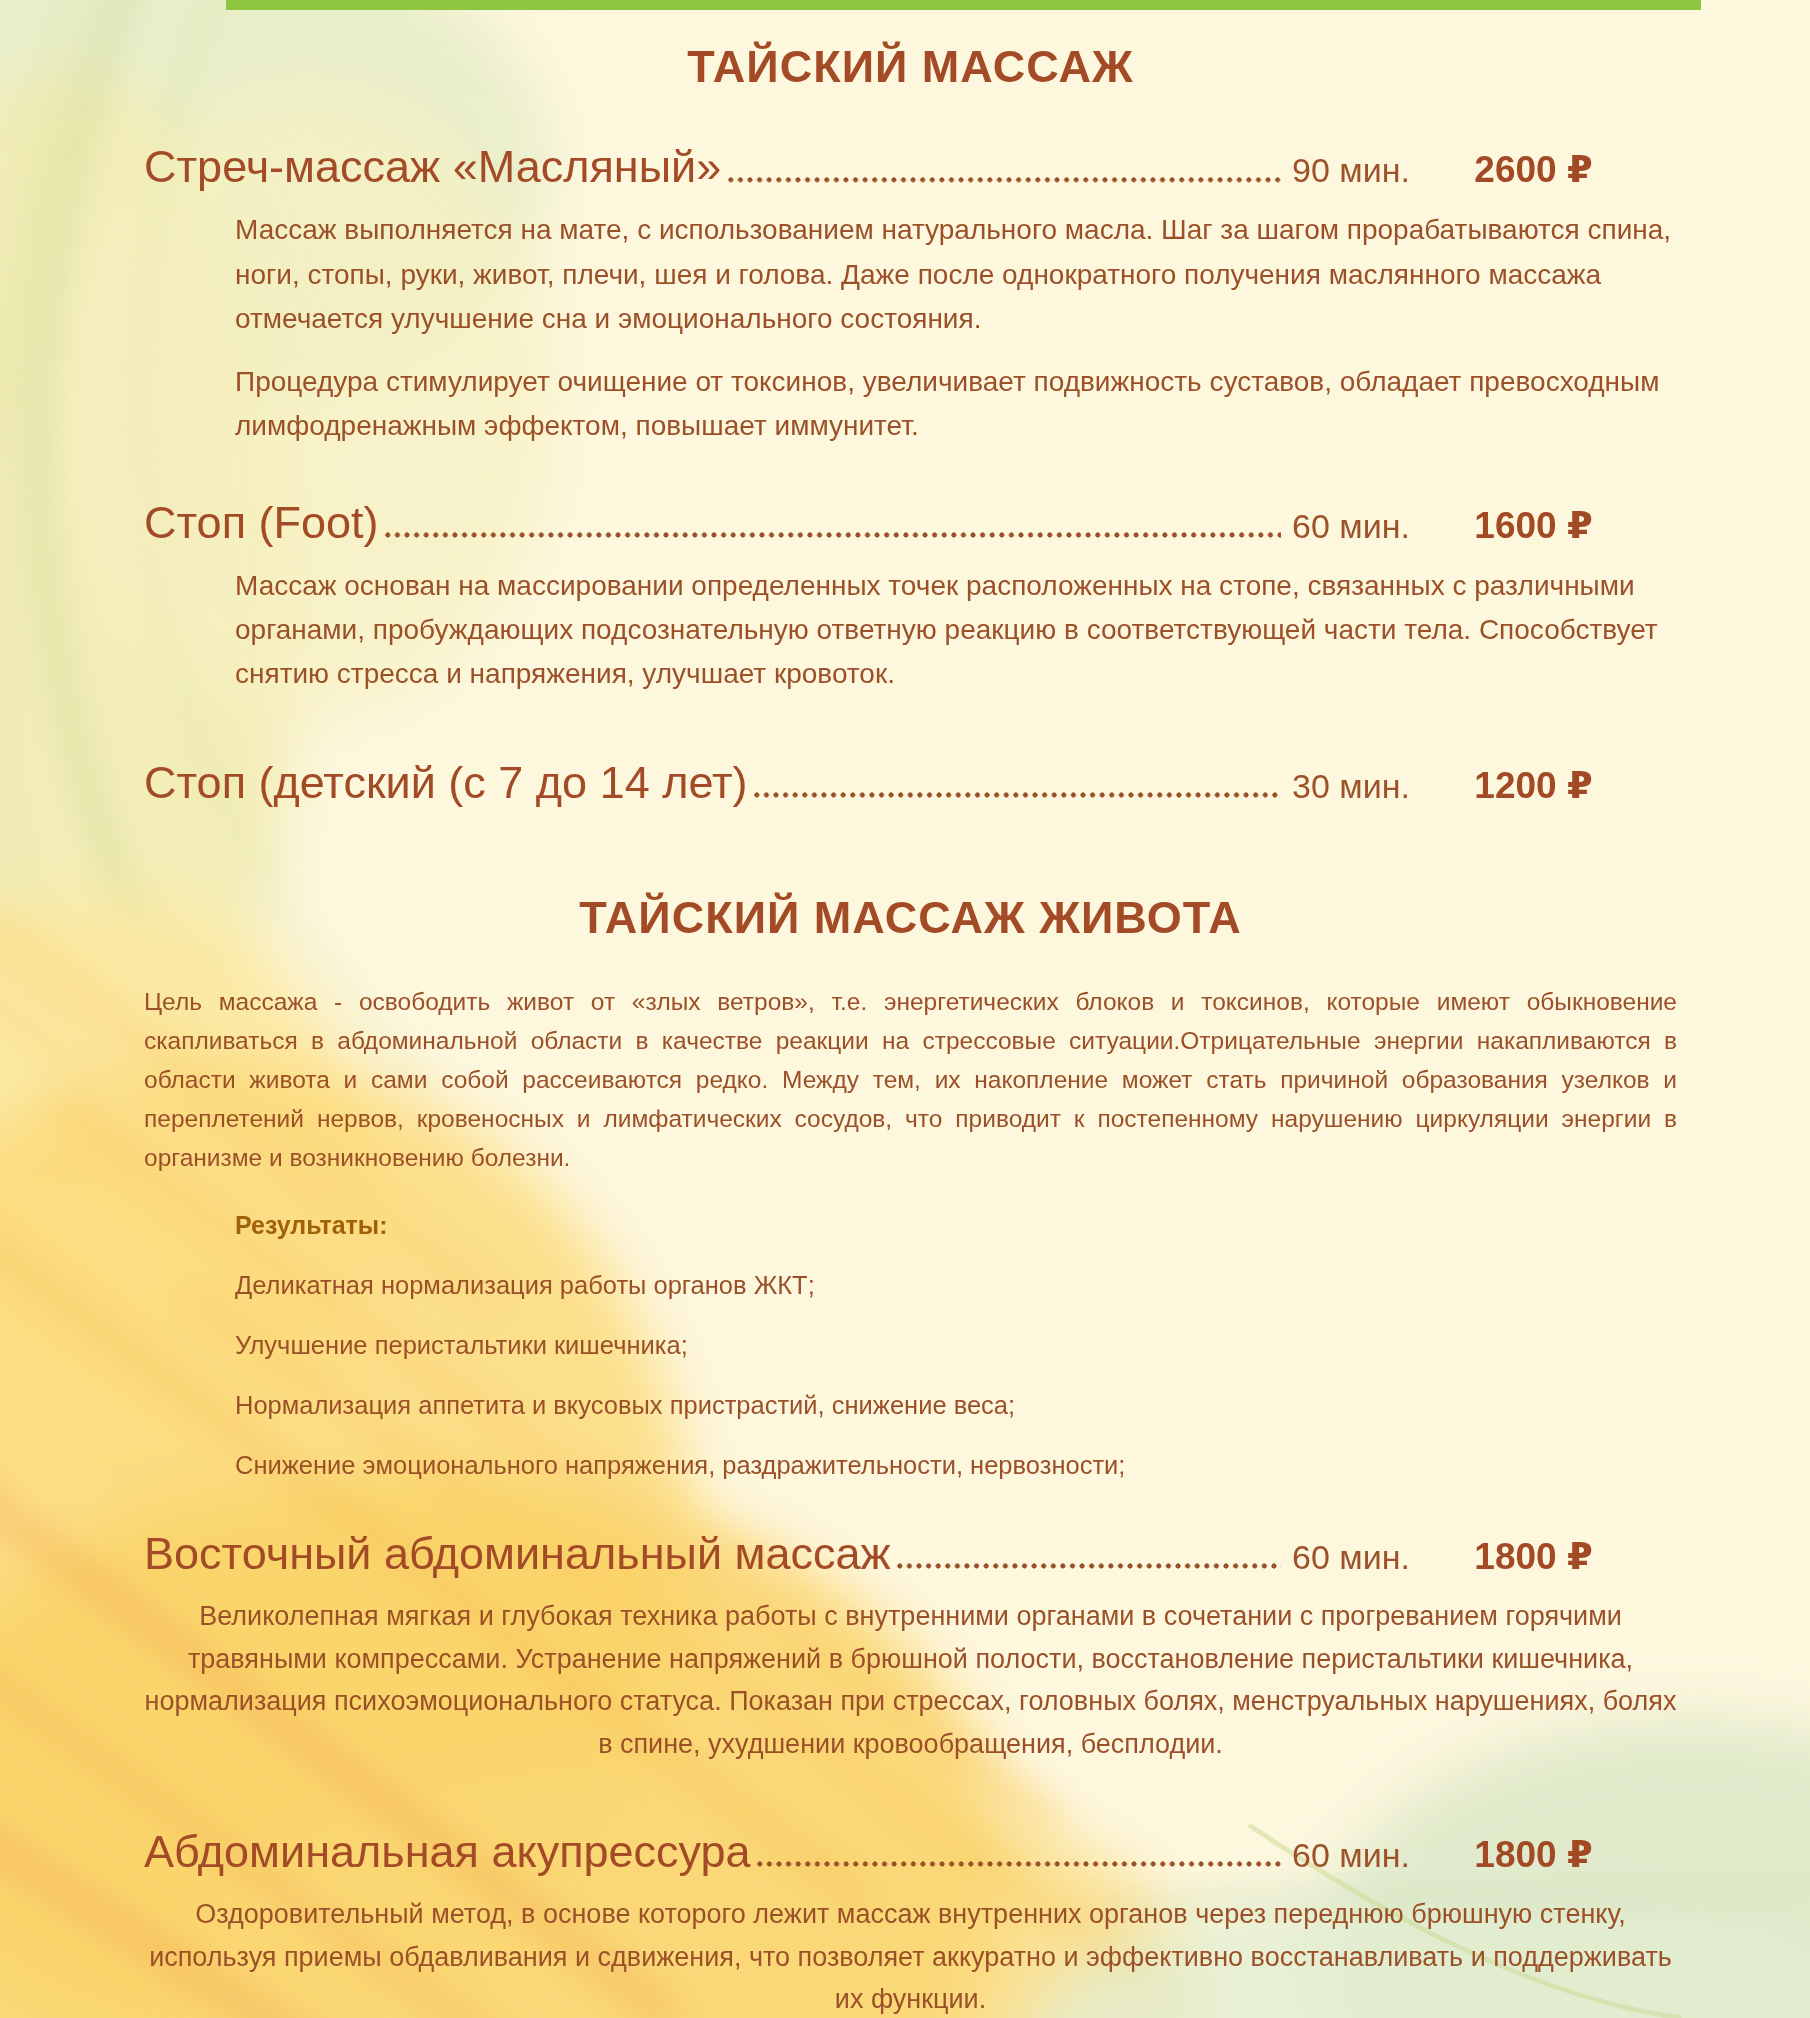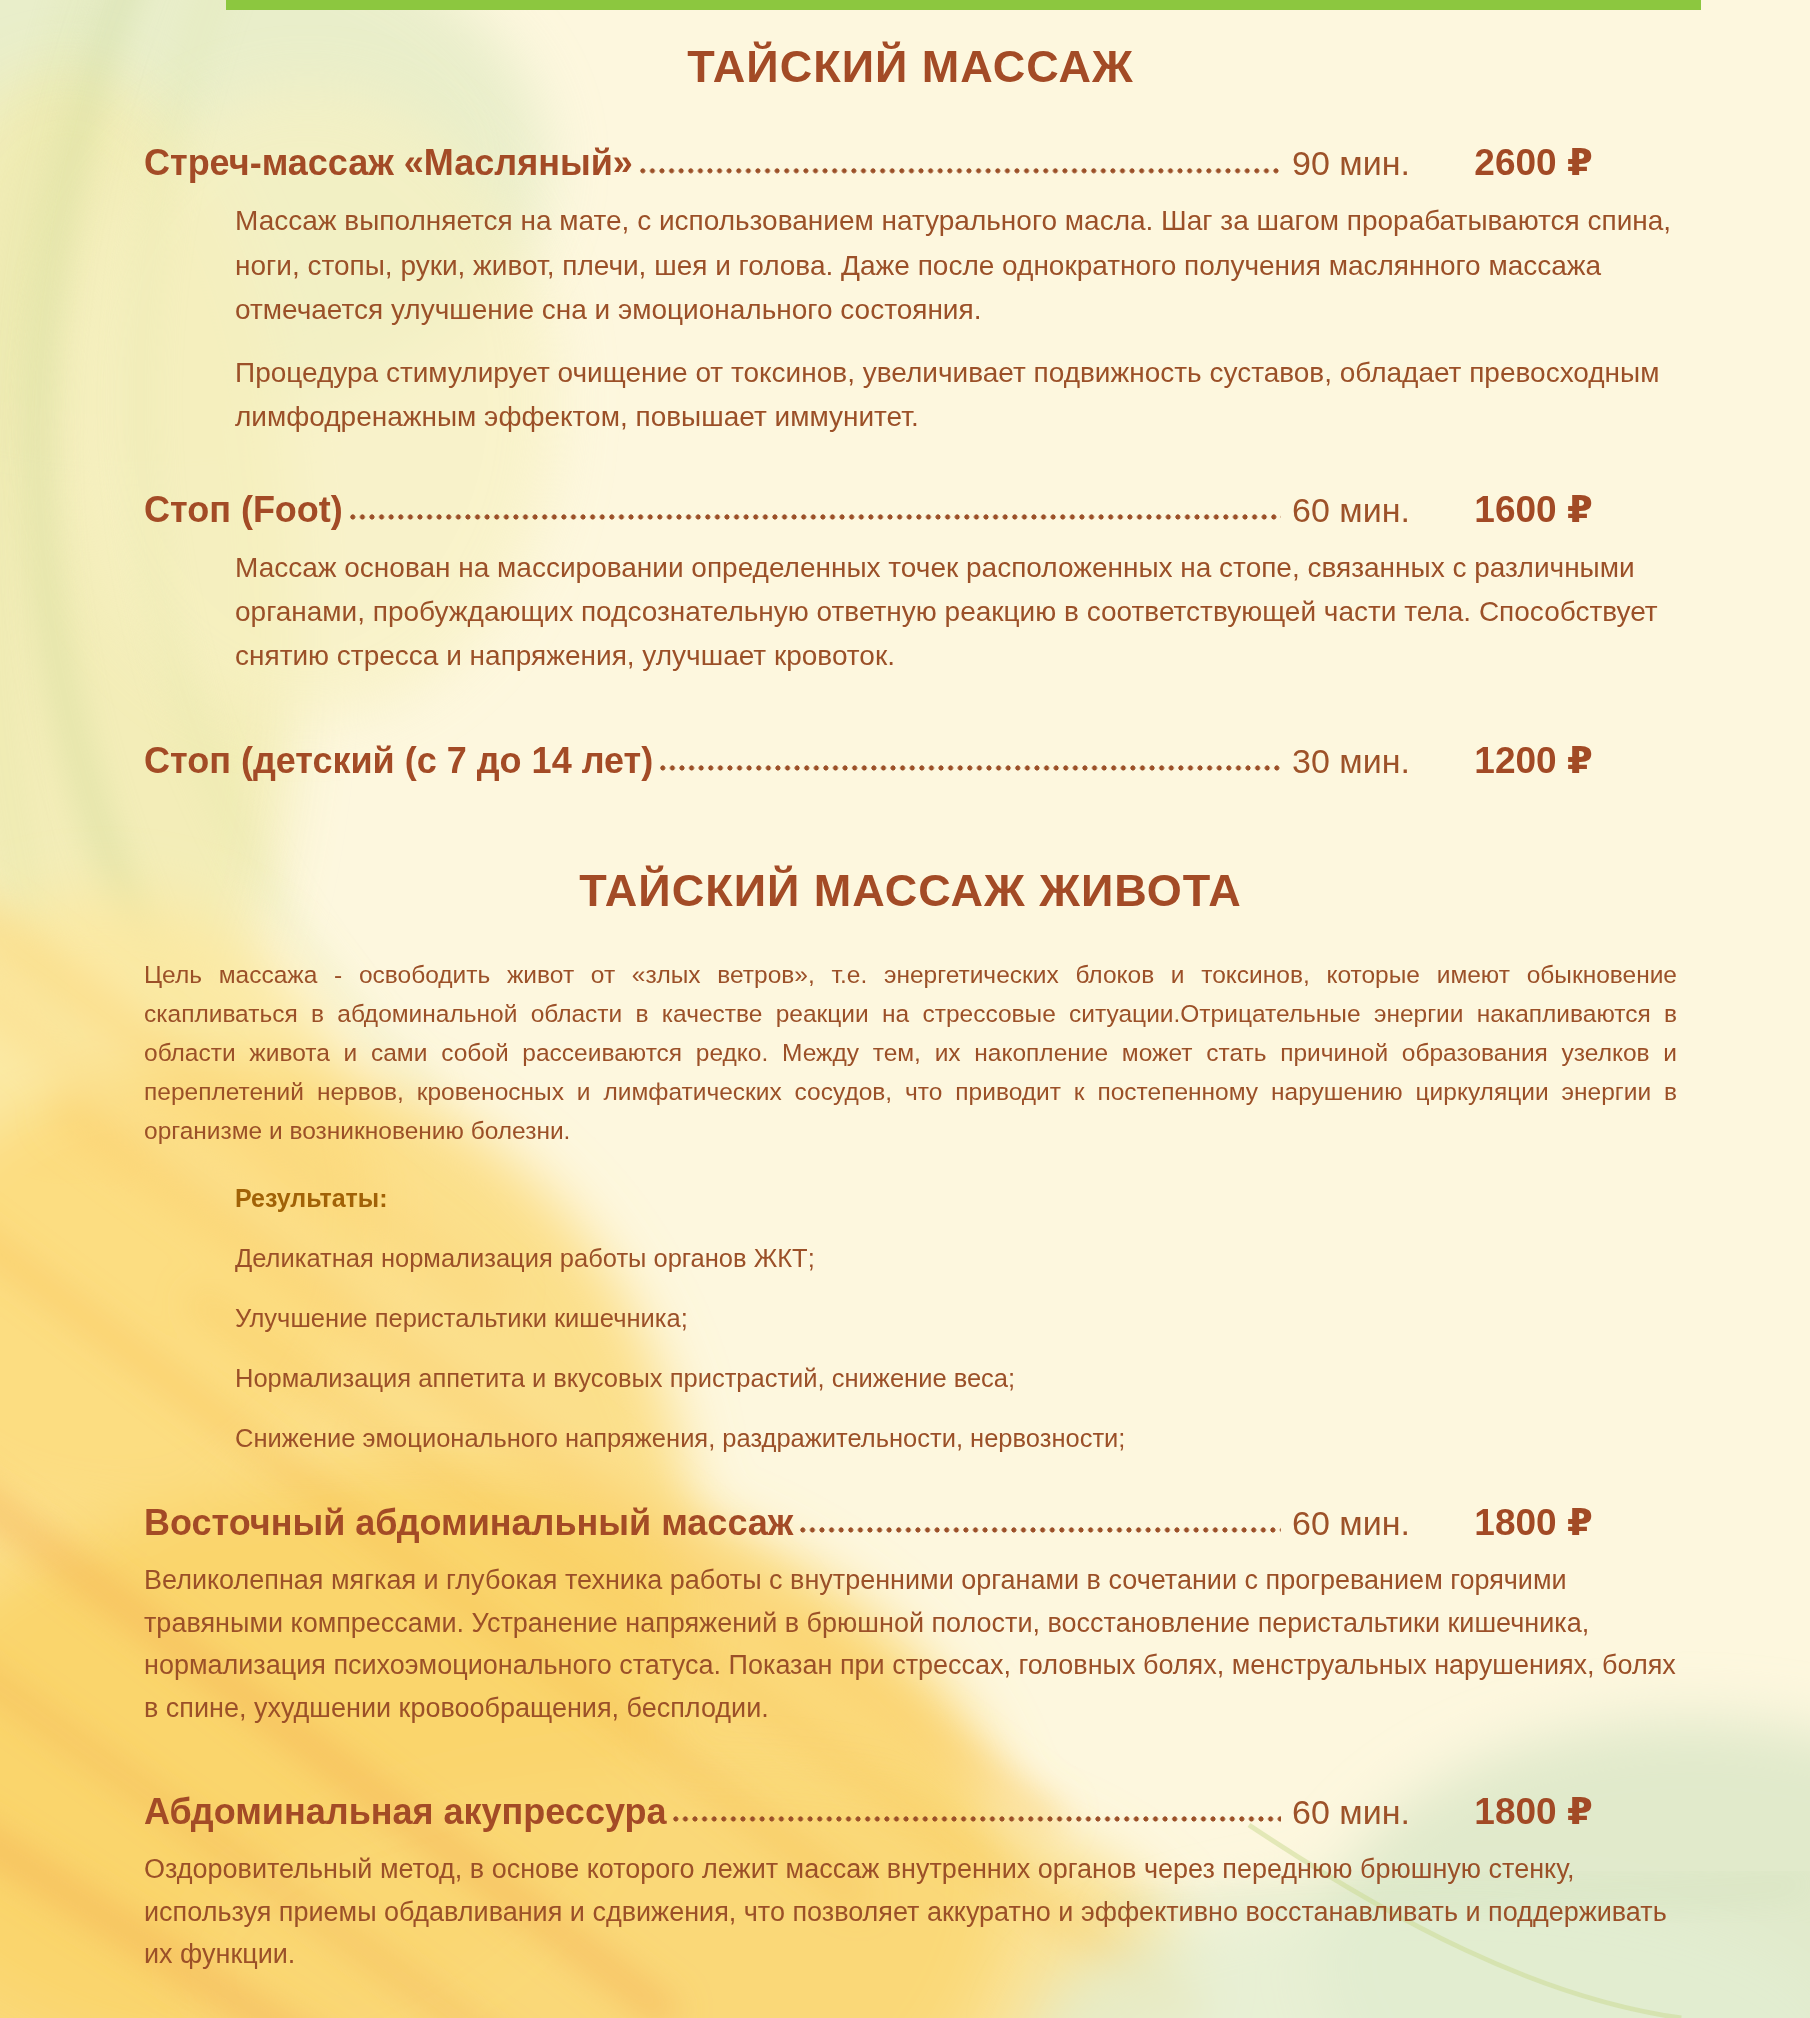--- a/index.html
+++ b/index.html
@@ -54,22 +54,22 @@
     padding-top: 71px;
   }
   .menu-item {
     display: flex;
     align-items: baseline;
     color: #a34b26;
     margin-top: 48px;
     padding-right: 63px;
   }
   .item-name {
-    font-size: 36px;
-    font-weight: bold;
+    font-size: 45px;
+    font-weight: normal;
     white-space: nowrap;
   }
   .leader {
     flex: 1 1 auto;
     height: 7.7px;
     margin: 0 11.5px 9.6px 5.8px;
     align-self: flex-end;
     background-image: radial-gradient(circle at 3.8px 3.8px, #9b5028 2.2px, rgba(0,0,0,0) 2.8px);
     background-size: 9.6px 7.7px;
     background-repeat: repeat-x;
@@ -92,20 +92,21 @@
   .item-desc {
     margin: 15.4px 0 0 91px;
     font-size: 28px;
     line-height: 1.58;
     color: #9b5028;
   }
   .item-desc p { margin: 0 0 19px 0; }
   .item-desc.flush {
     margin-left: 0;
     font-size: 27px;
+    text-align: center;
   }
   .intro {
     margin: 38px 0 0 0;
     font-size: 24.5px;
     line-height: 1.6;
     text-align: justify;
     color: #9b5028;
   }
   .results-heading {
     margin: 33px 0 0 91px;

